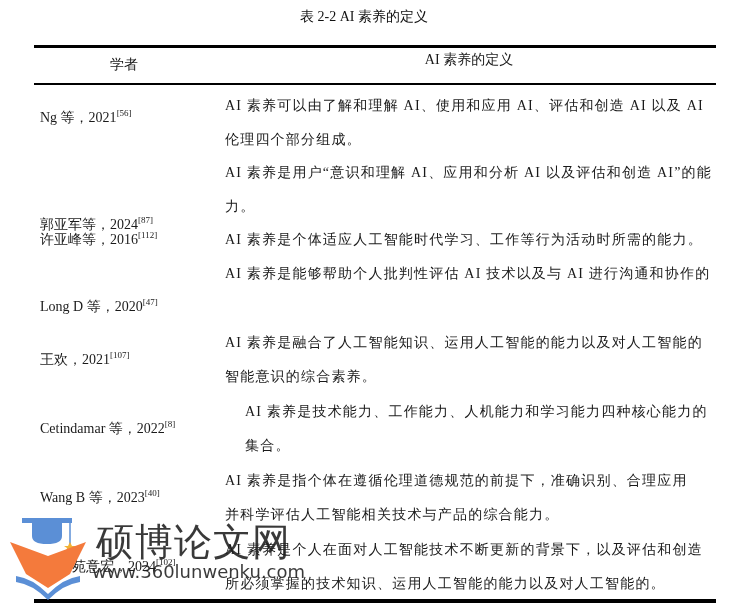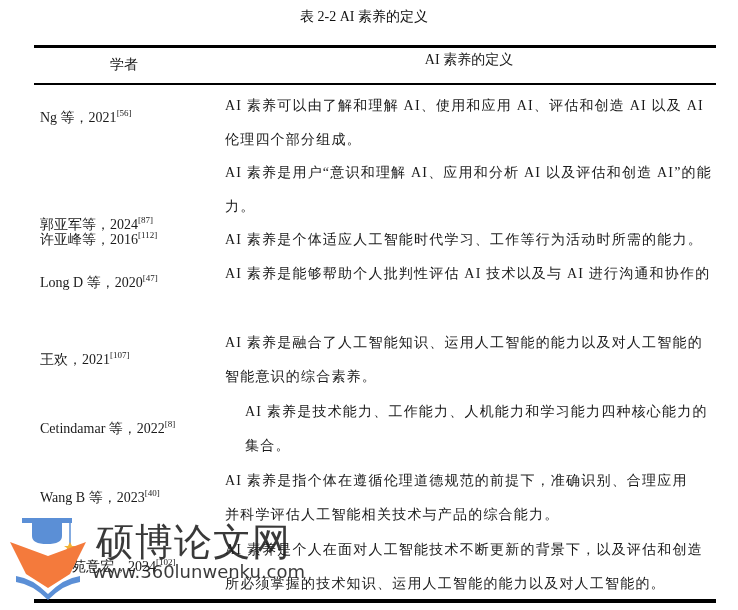--- a/index.html
+++ b/index.html
@@ -145,21 +145,21 @@
 <div class="row" style="top:223px;">
   <div class="author" style="top:7px;">
     <span>许亚峰等，2016</span><sup>[112]</sup>
   </div>
   <div class="def" style="top:0;">
     <div>AI 素养是个体适应人工智能时代学习、工作等行为活动时所需的能力。</div>
   </div>
 </div>
 
 <div class="row" style="top:257px;">
-  <div class="author" style="top:16px;">
+  <div class="author" style="top:40px;">
     <span>Long D 等，2020</span><sup>[47]</sup>
   </div>
   <div class="def" style="top:0;">
     <div>AI 素养是能够帮助个人批判性评估 AI 技术以及与 AI 进行沟通和协作的</div>
   </div>
 </div>
 
 <div class="row" style="top:326px;">
   <div class="author" style="top:24px;">
     <span>王欢，2021</span><sup>[107]</sup>

